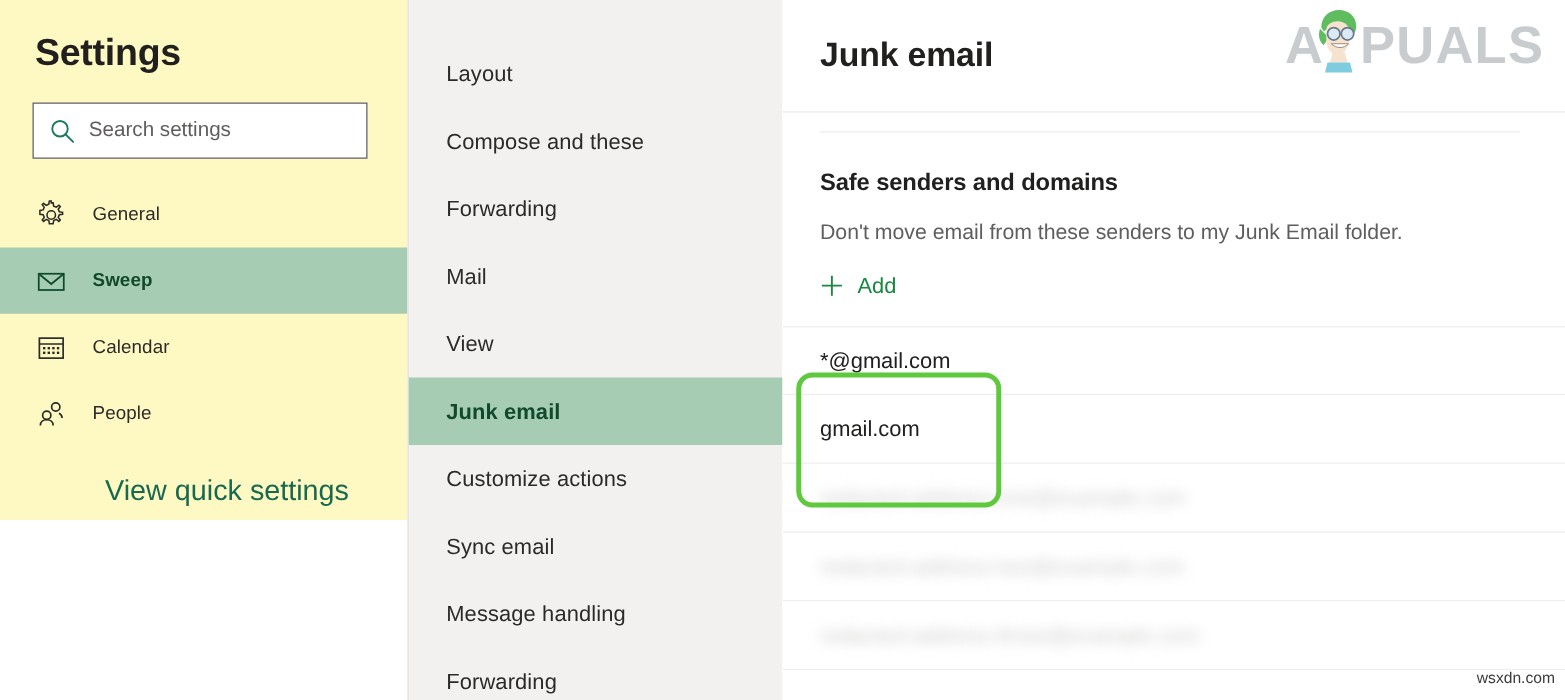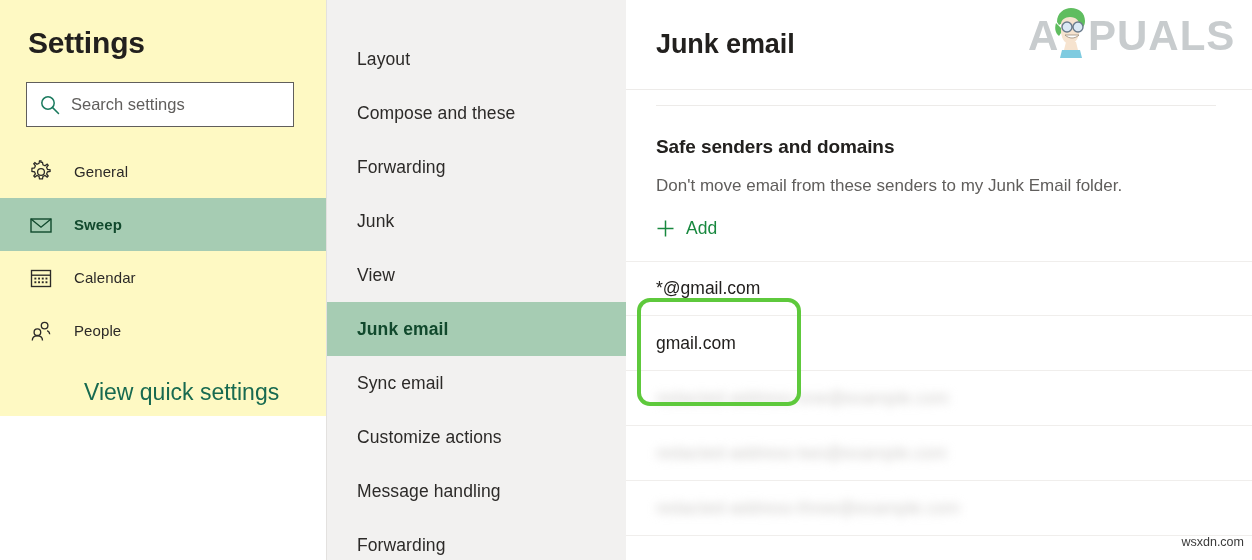--- a/index.html
+++ b/index.html
@@ -340,33 +340,33 @@
     <div class="subnav-item">
       <span class="subnav-label">Layout</span>
     </div>
     <div class="subnav-item">
       <span class="subnav-label">Compose and these</span>
     </div>
     <div class="subnav-item">
       <span class="subnav-label">Forwarding</span>
     </div>
     <div class="subnav-item">
-      <span class="subnav-label">Junk</span>
+      <span class="subnav-label">Mail</span>
     </div>
     <div class="subnav-item">
       <span class="subnav-label">View</span>
     </div>
     <div class="subnav-item selected">
       <span class="subnav-label">Junk email</span>
     </div>
     <div class="subnav-item">
+      <span class="subnav-label">Customize actions</span>
+    </div>
+    <div class="subnav-item">
       <span class="subnav-label">Sync email</span>
-    </div>
-    <div class="subnav-item">
-      <span class="subnav-label">Customize actions</span>
     </div>
     <div class="subnav-item">
       <span class="subnav-label">Message handling</span>
     </div>
     <div class="subnav-item">
       <span class="subnav-label">Forwarding</span>
     </div>
 
   </div>
 

